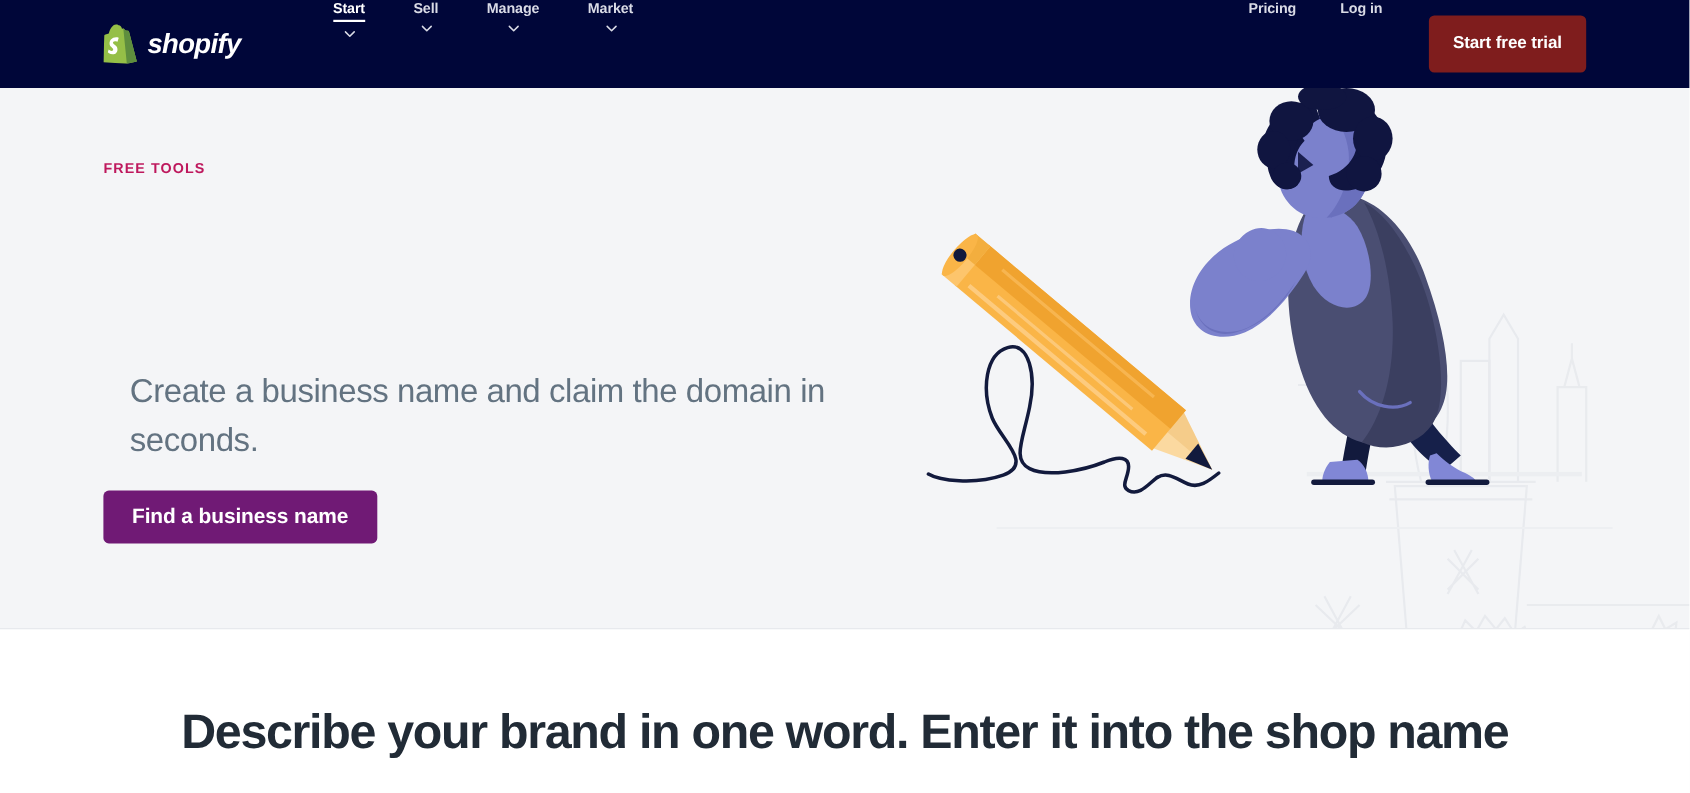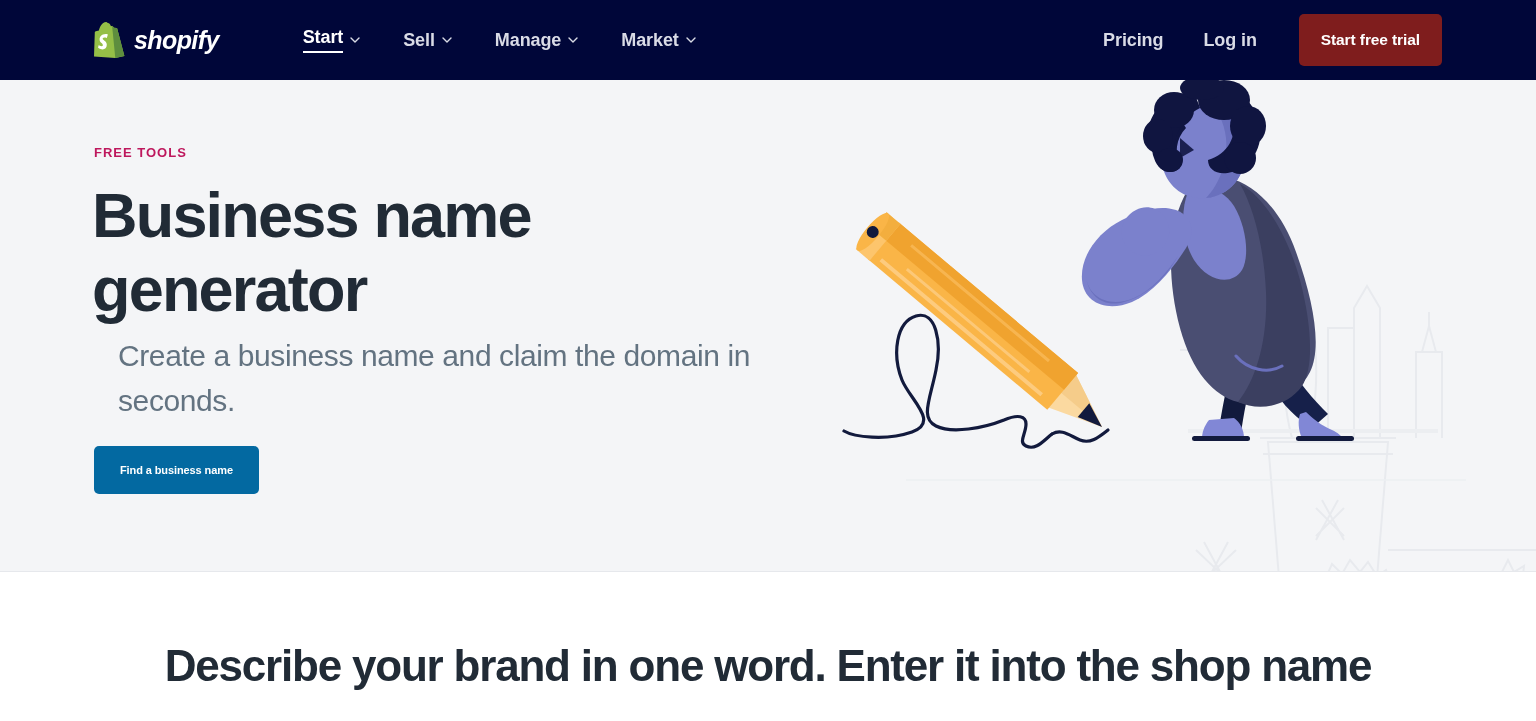--- a/index.html
+++ b/index.html
@@ -20,23 +20,24 @@
     position:relative;
   }
   .nav-left{ display:flex; align-items:center;justify-content:center; }
   .logo{ display:flex; align-items:center; gap:9px; margin-right:62px; }
   .logo-mark{ width:31px; height:36px; display:block; }
   .logo-word{ font-size:25px; font-weight:bold; font-style:italic; color:#ffffff; letter-spacing:-0.6px; }
   .nav-links{ display:flex; align-items:center; gap:0px; }
   .nav-item{
     position:relative;
     display:flex; align-items:center; gap:7px;
-    color:#d9dbe6; font-size:18px; font-weight:bold;
+    color:#d9dbe6; font-size:13px; font-weight:bold;
     padding:0 22px; height:80px; cursor:pointer;
     letter-spacing:-0.1px;
+    flex-direction:column;
   }
   .nav-item.active > .nav-label{ color:#ffffff; border-bottom:2px solid #ffffff; padding-bottom:3px; }
   .chev{ display:inline-block; width:9px; height:9px; position:relative; top:-1px; }
   .chev svg{ display:block; }
 
   .nav-right{ margin-left:auto; display:flex; align-items:center; }
   .nav-right .nav-item{ padding:0 20px; }
   .btn-trial{
     margin-left:22px;
     background:#7f1d1d; color:#ffffff;
@@ -68,22 +69,22 @@
   }
   .hero-sub{
     position:absolute; top:253px; left:94px;
     font-size:30px; line-height:45px; font-weight:normal;
     color:#637381; letter-spacing:-0.4px;
     max-width:640px;
     margin-left:24px;
   }
   .btn-find{
     position:absolute; top:366px; left:94px;
-    background:#0369a1; color:#ffffff;
-    font-size:11px; font-weight:bold;
+    background:#701a75; color:#ffffff;
+    font-size:19px; font-weight:bold;
     border:none; border-radius:5px;
     padding:12px 26px; height:48px;
     cursor:pointer; letter-spacing:-0.1px;
   }
 
   .hero-art{
     position:absolute; right:0px; top:0px;
     width:700px; height:492px;
   }
   .hero-art svg{ display:block; width:100%; height:100%; }
@@ -172,21 +173,20 @@
     </div>
 
     <button class="btn-trial">Start free trial</button>
   </div>
 </div>
 
 <section class="hero">
   <div class="hero-inner">
 
     <div class="eyebrow">FREE TOOLS</div>
-    <h1 class="hero-title">Business name generator</h1>
     <p class="hero-sub">Create a business name and claim the domain in seconds.</p>
     <button class="btn-find">Find a business name</button>
 
     <div class="hero-art">
       <svg viewBox="0 0 700 492" xmlns="http://www.w3.org/2000/svg">
 
         <g stroke="#e8eaee" stroke-width="2" fill="none" opacity="0.95">
           <path d="M432 362 h120 l-12 148 h-96 z"></path>
           <path d="M424 358 h136"></path>
           <path d="M427 374 h130"></path>

